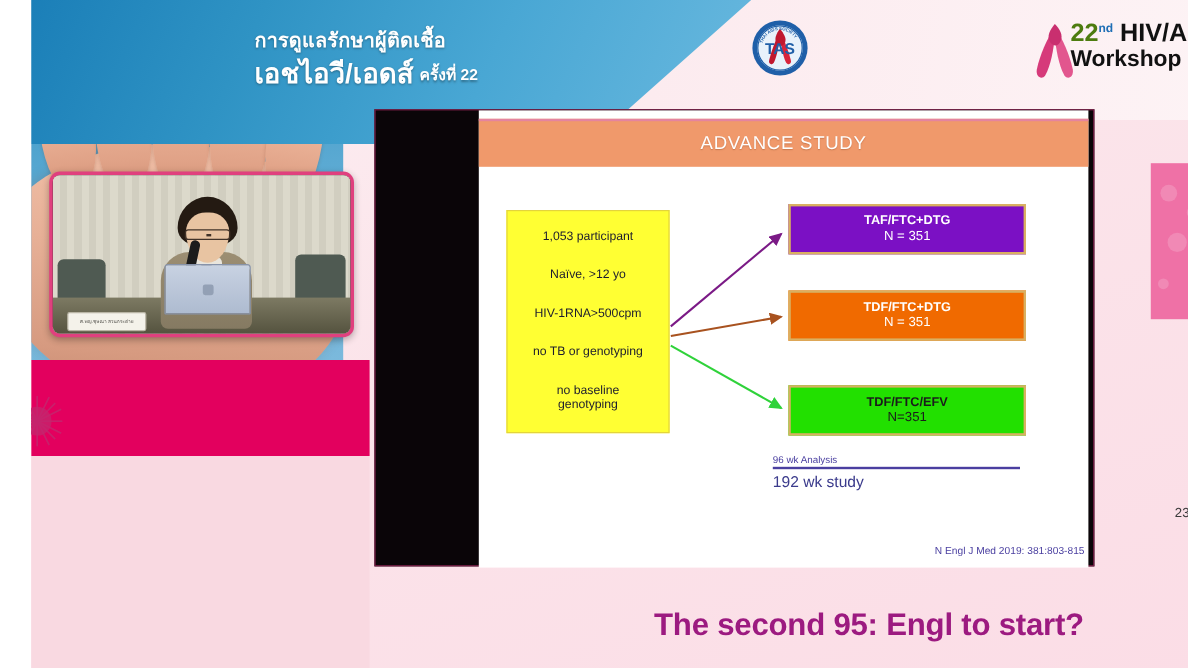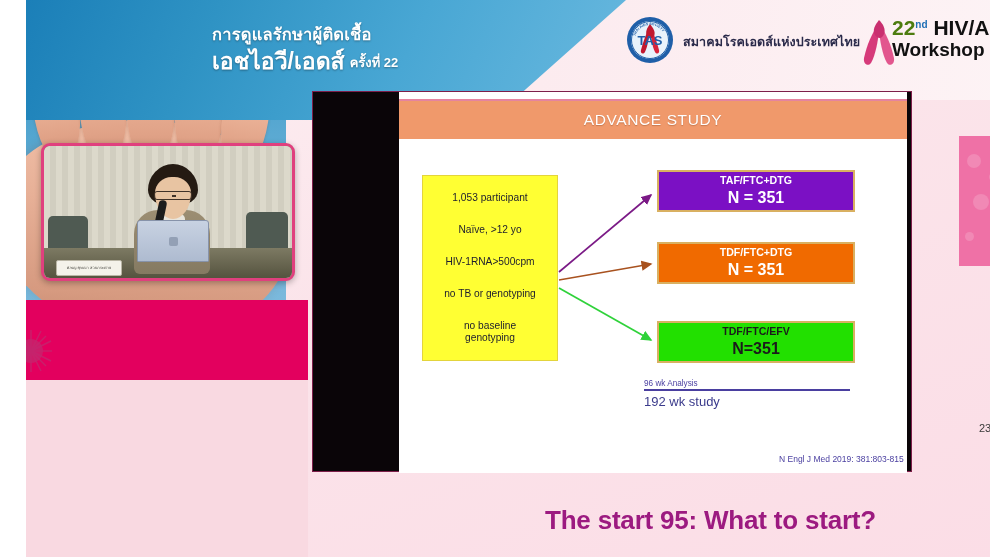--- a/index.html
+++ b/index.html
@@ -225,21 +225,21 @@
 
   
   .arm {
     position: absolute; width: 198px; height: 42px;
     border: 2px solid #d9b061;
     display: flex; flex-direction: column;
     align-items: center; justify-content: center;
     color: #ffffff;
   }
   .arm .l1 { font-size: 10.6px; font-weight: bold; line-height: 1.25; }
-  .arm .l2 { font-size: 16px; font-weight: bold; line-height: 1.25; }
+  .arm .l2 { font-size: 11px; font-weight: normal; line-height: 1.25; }
   .arm-1 { left: 258px; top: 78px; background: #7b10c4; }
   .arm-2 { left: 258px; top: 150px; background: #f06a00; }
   .arm-3 { left: 258px; top: 229px; background: #22e000; color: #1b1b1b; }
   .arm-3 .l1, .arm-3 .l2 { color: #1b1b1b; }
 
   
   .arrows {
     position: absolute; left: 0; top: 0; width: 508px; height: 381px;
     pointer-events: none;
   }
@@ -338,21 +338,20 @@
       <path d="M24 10 C20 18, 17 26, 15 34 C14 37, 17 39, 19 36 C22 30, 23 20, 24 15 Z" fill="#c0182f"></path>
       <path d="M24 10 C28 18, 31 26, 33 34 C34 37, 31 39, 29 36 C26 30, 25 20, 24 15 Z" fill="#d8243c"></path>
       <path d="M24 8 C21 12, 19 16, 21 20 C23 23, 26 23, 28 20 C30 16, 27 12, 24 8 Z" fill="#c0182f"></path>
       <text x="24" y="29" font-family="Liberation Sans, sans-serif" font-size="13" font-weight="bold" fill="#1f5fa8" text-anchor="middle">TAS</text>
       <path id="tarc" d="M9 24 A15 15 0 0 1 39 24" fill="none"></path>
       <text font-family="Liberation Sans, sans-serif" font-size="3.6" fill="#1f5fa8" font-weight="bold">
         <textPath href="#tarc" startOffset="8%">THAI AIDS SOCIETY</textPath>
       </text>
     </svg>
   </div>
-  <div class="tas-text">สมาคมโรคเอดส์แห่งประเทศไทย</div>
 
   <div class="ws-logo">
     <div class="ws-ribbon">
       <svg width="40" height="50" viewBox="0 0 40 50">
         <path d="M20 4 C13 16, 8 26, 5 40 C4 46, 9 49, 12 45 C17 36, 19 22, 20 13 Z" fill="#d63a7a"></path>
         <path d="M20 4 C27 16, 32 26, 35 40 C36 46, 31 49, 28 45 C23 36, 21 22, 20 13 Z" fill="#e2568e"></path>
         <path d="M20 2 C16 7, 13 12, 16 17 C19 21, 23 21, 25 16 C27 11, 24 6, 20 2 Z" fill="#c92f6f"></path>
       </svg>
     </div>
     <div class="ws-text">
@@ -436,15 +435,15 @@
         <div class="ana-top">96 wk Analysis</div>
         <div class="ana-rule"></div>
         <div class="ana-bot">192  wk study</div>
       </div>
 
       <div class="pagenum">23</div>
       <div class="cite">N  Engl J Med 2019: 381:803-815</div>
     </div>
   </div>
 
-  <div class="bottom-title">The start 95: What to start?</div>
+  <div class="bottom-title">The second 95: Engl to start?</div>
 
 </div>
 
 </body></html>

